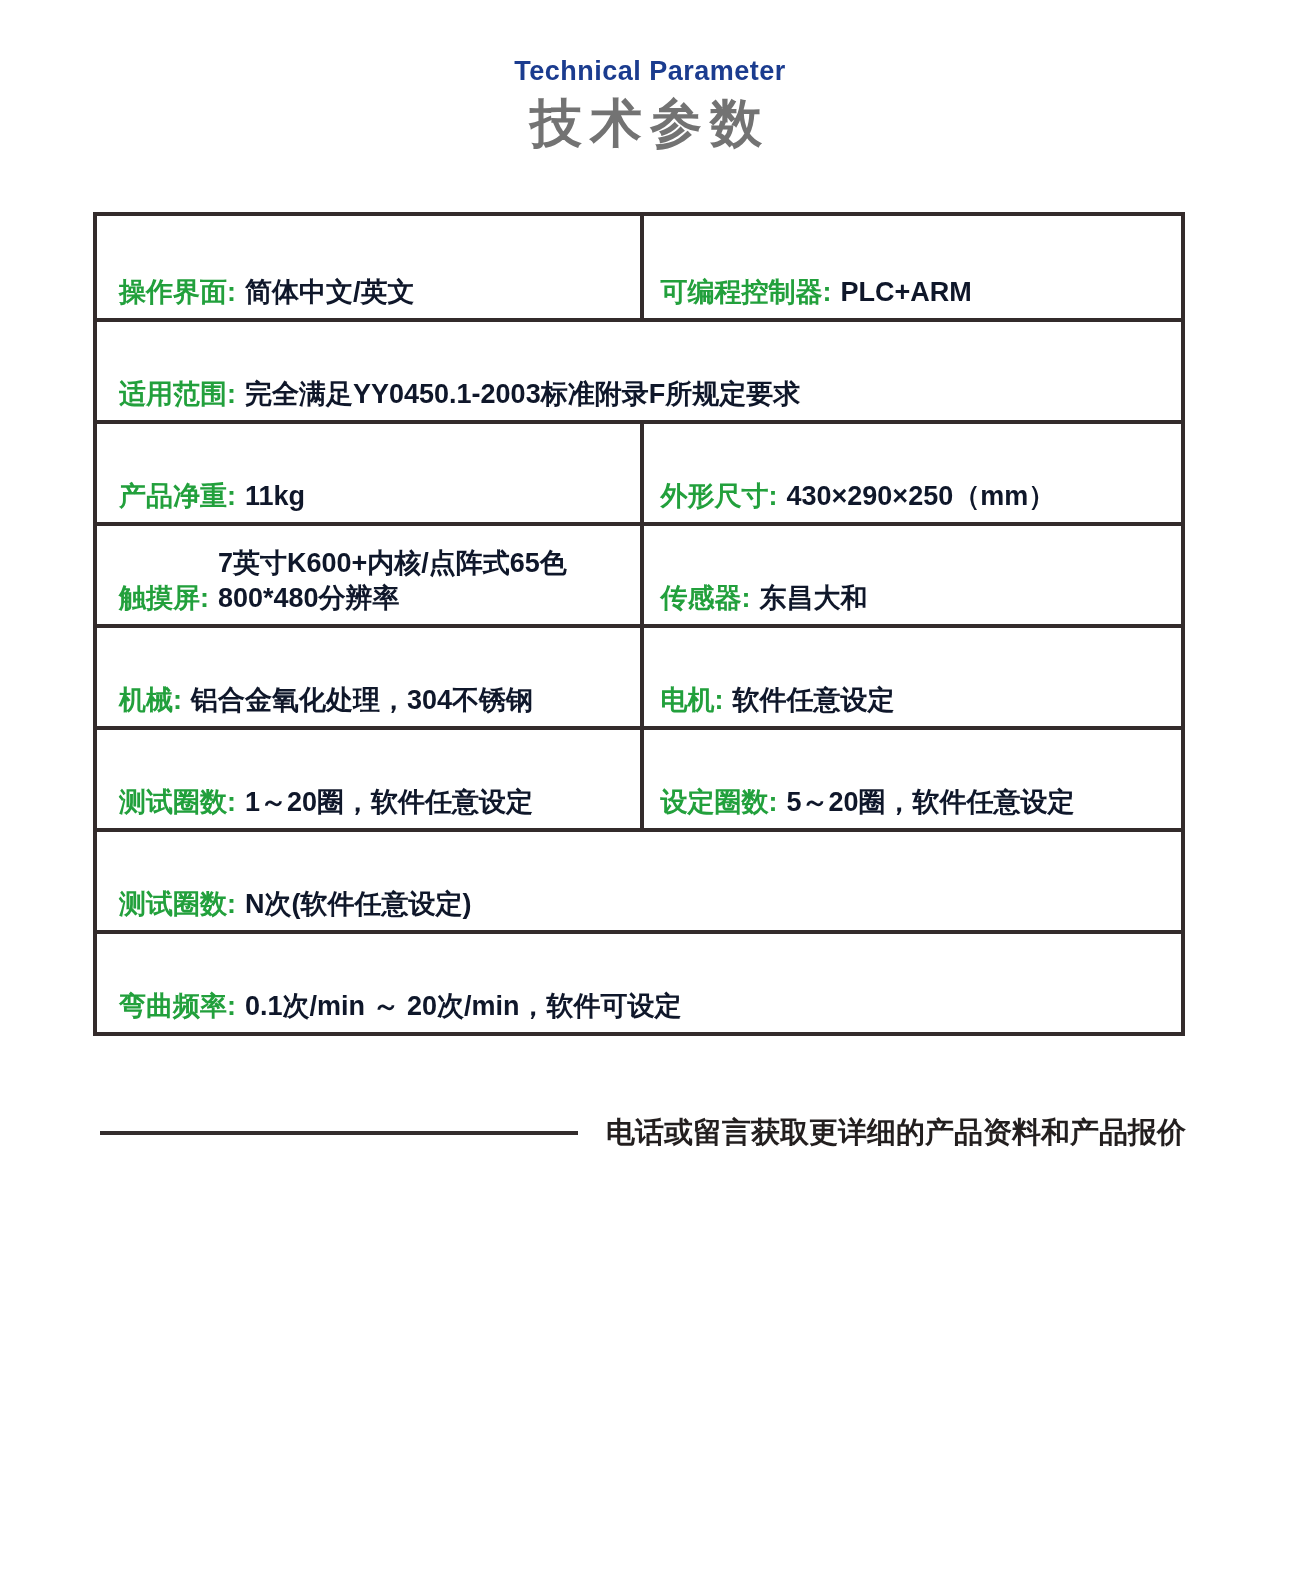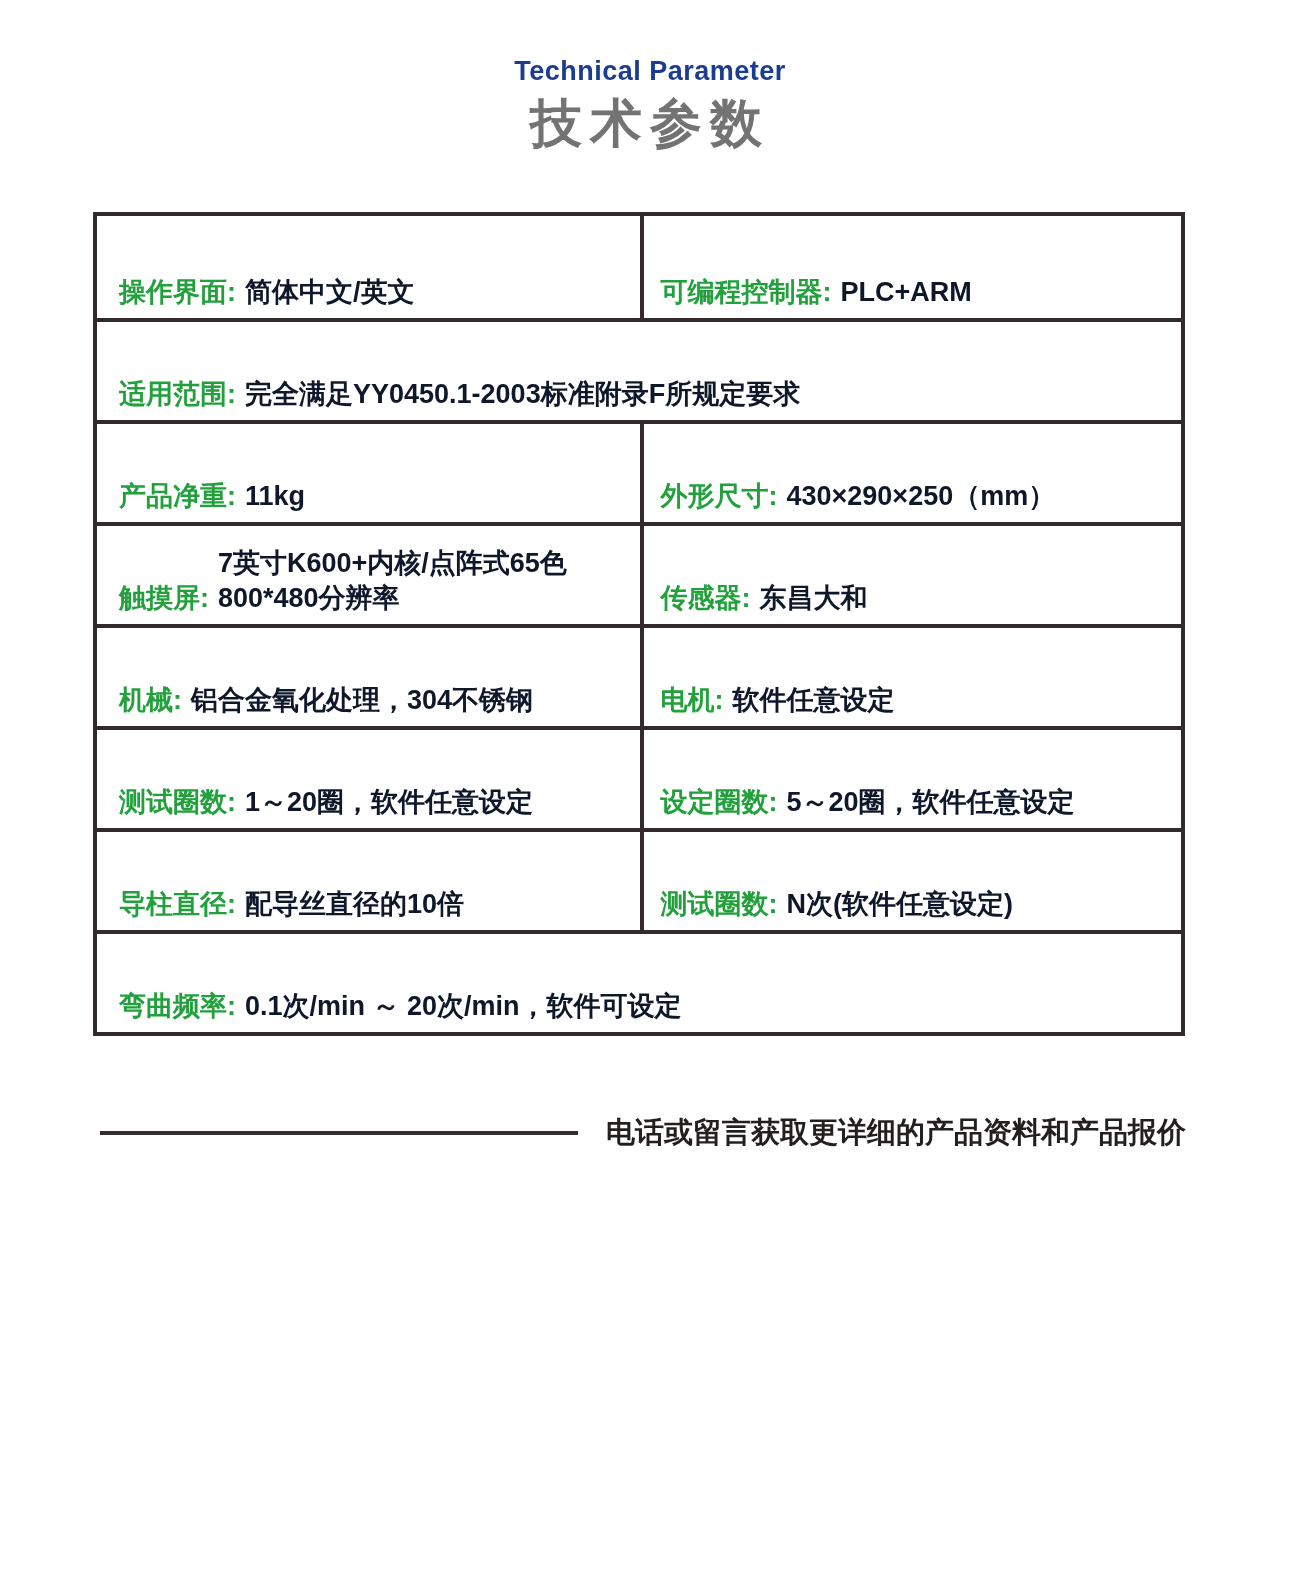--- a/index.html
+++ b/index.html
@@ -143,24 +143,20 @@
       <span class="value">1～20圈，软件任意设定</span>
     </div>
     <div class="cell">
       <span class="label">设定圈数:</span>
       <span class="value">5～20圈，软件任意设定</span>
     </div>
   </div>
 
   <div class="row split">
     <div class="cell">
-      <span class="label">导柱直径:</span>
-      <span class="value">配导丝直径的10倍</span>
-    </div>
-    <div class="cell">
       <span class="label">测试圈数:</span>
       <span class="value">N次(软件任意设定)</span>
     </div>
   </div>
 
   <div class="row full">
     <div class="cell">
       <span class="label">弯曲频率:</span>
       <span class="value">0.1次/min ～ 20次/min，软件可设定</span>
     </div>

